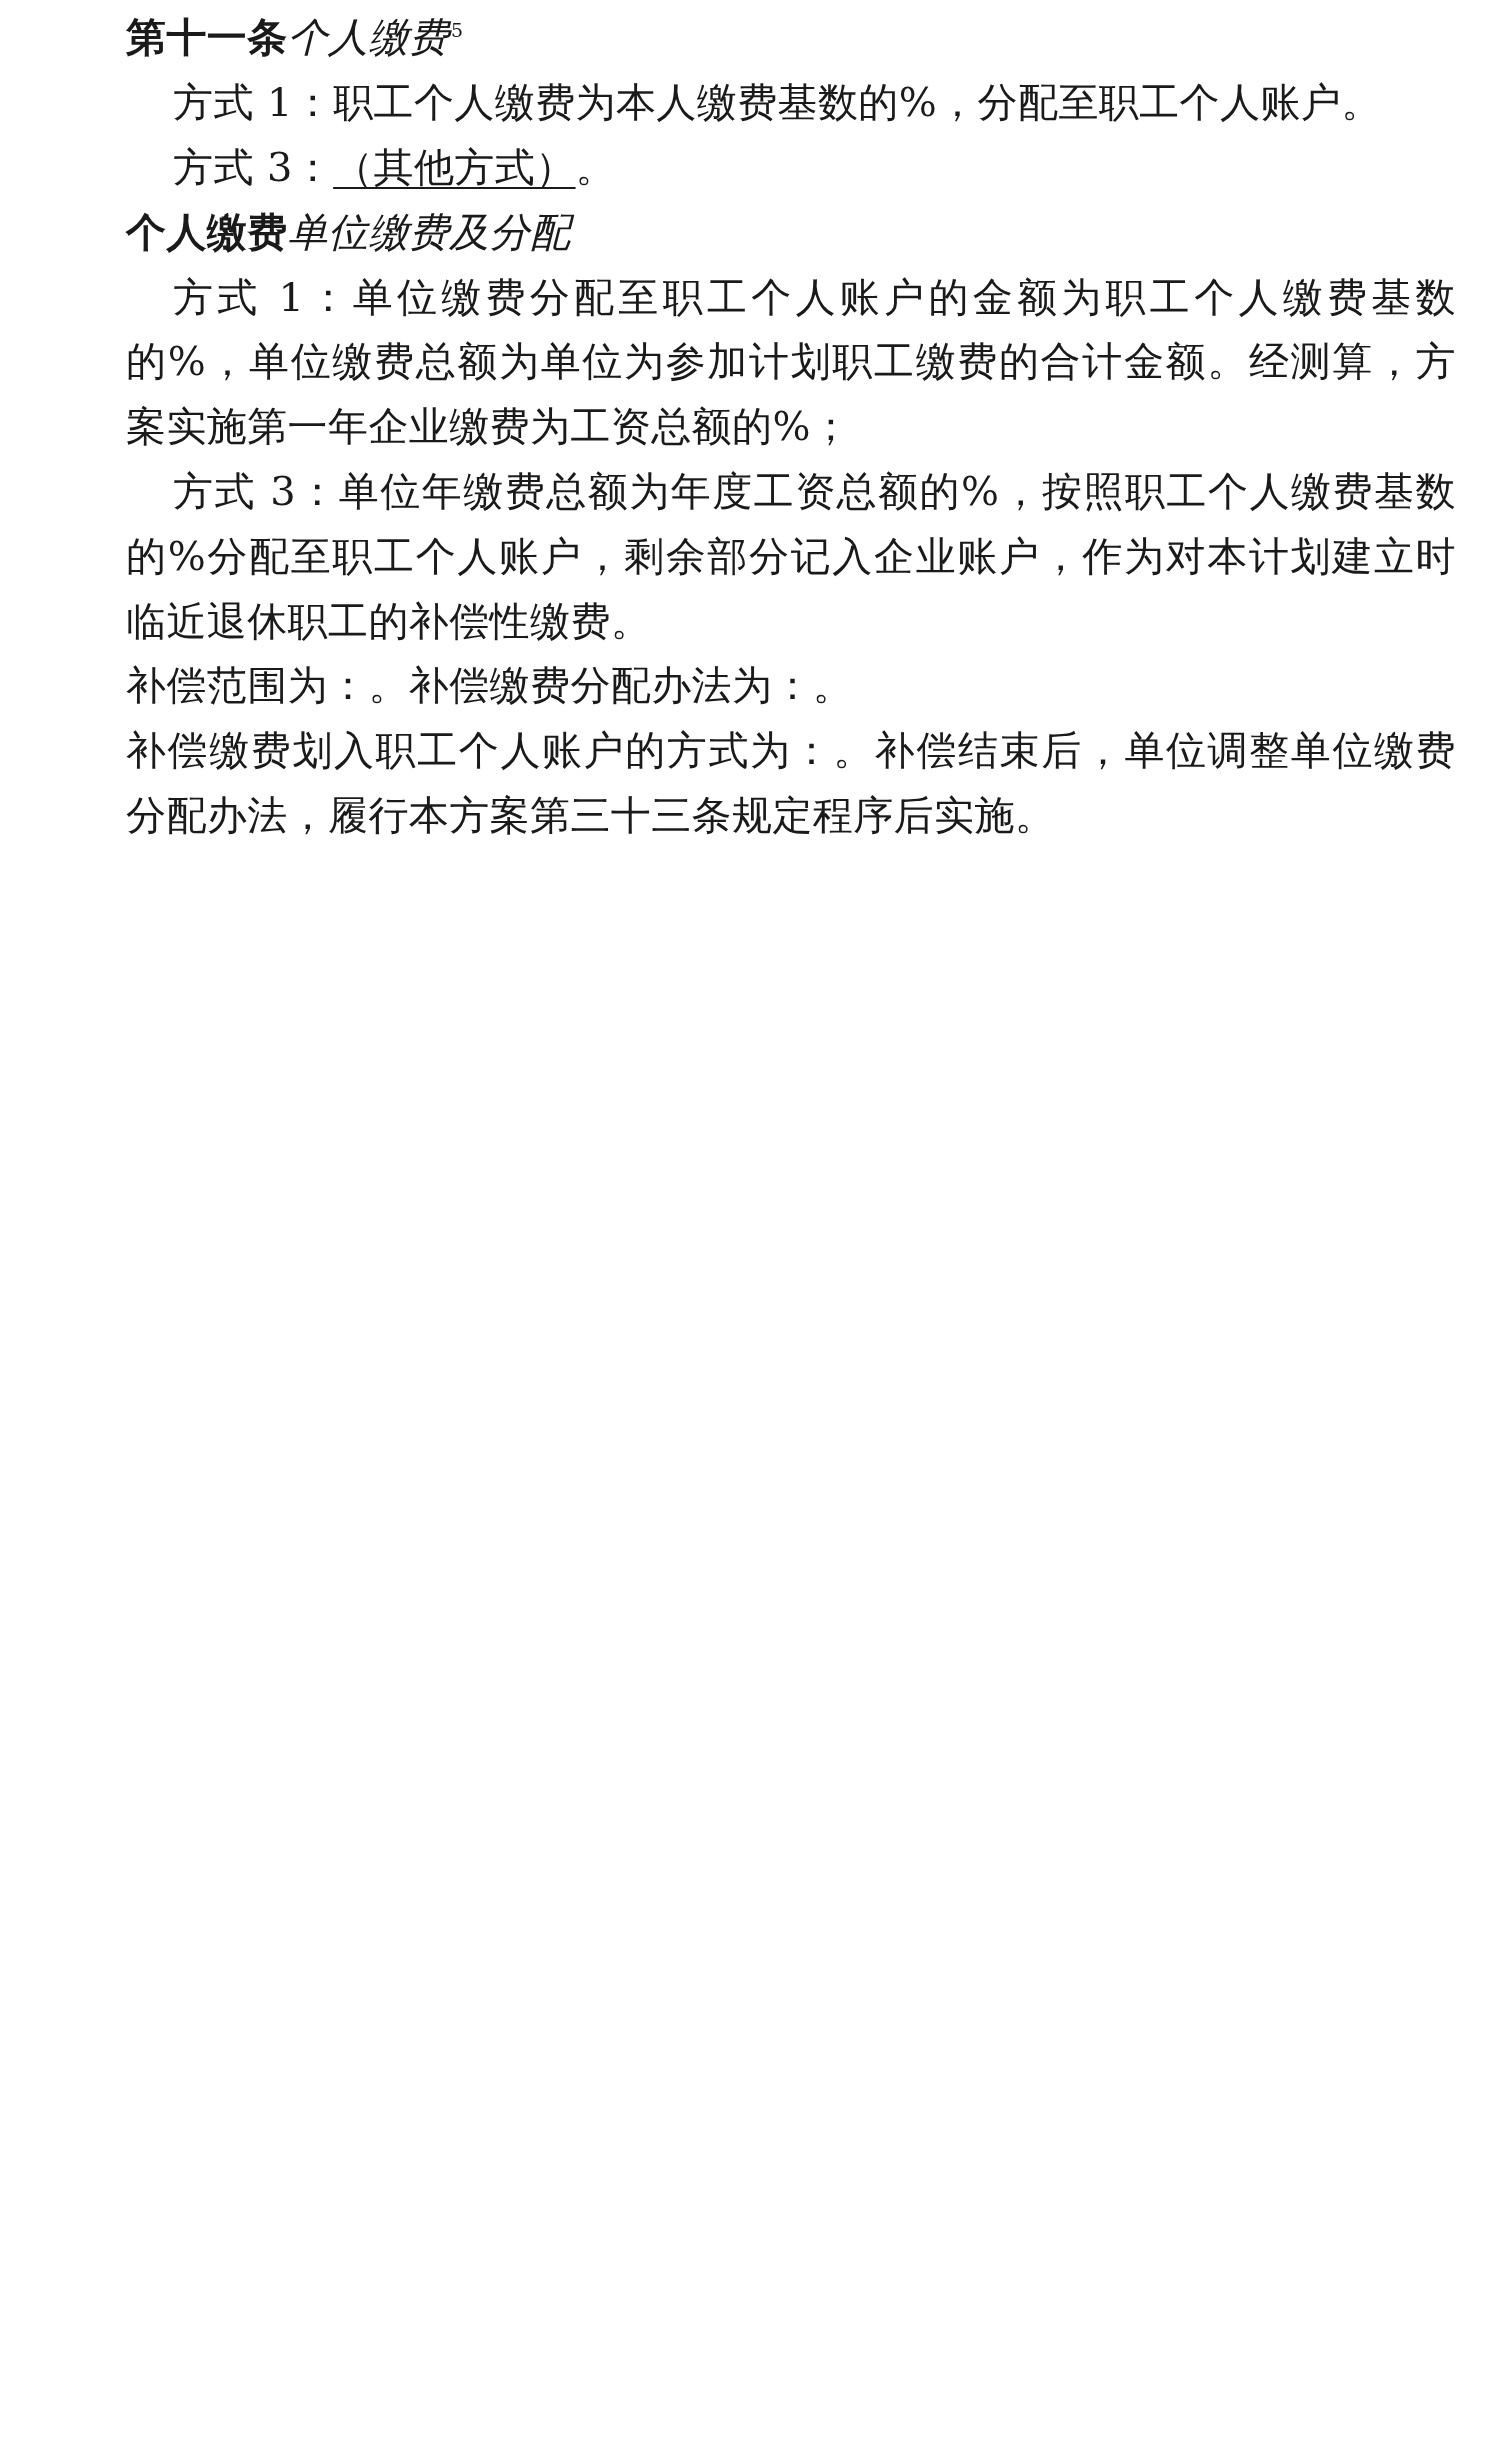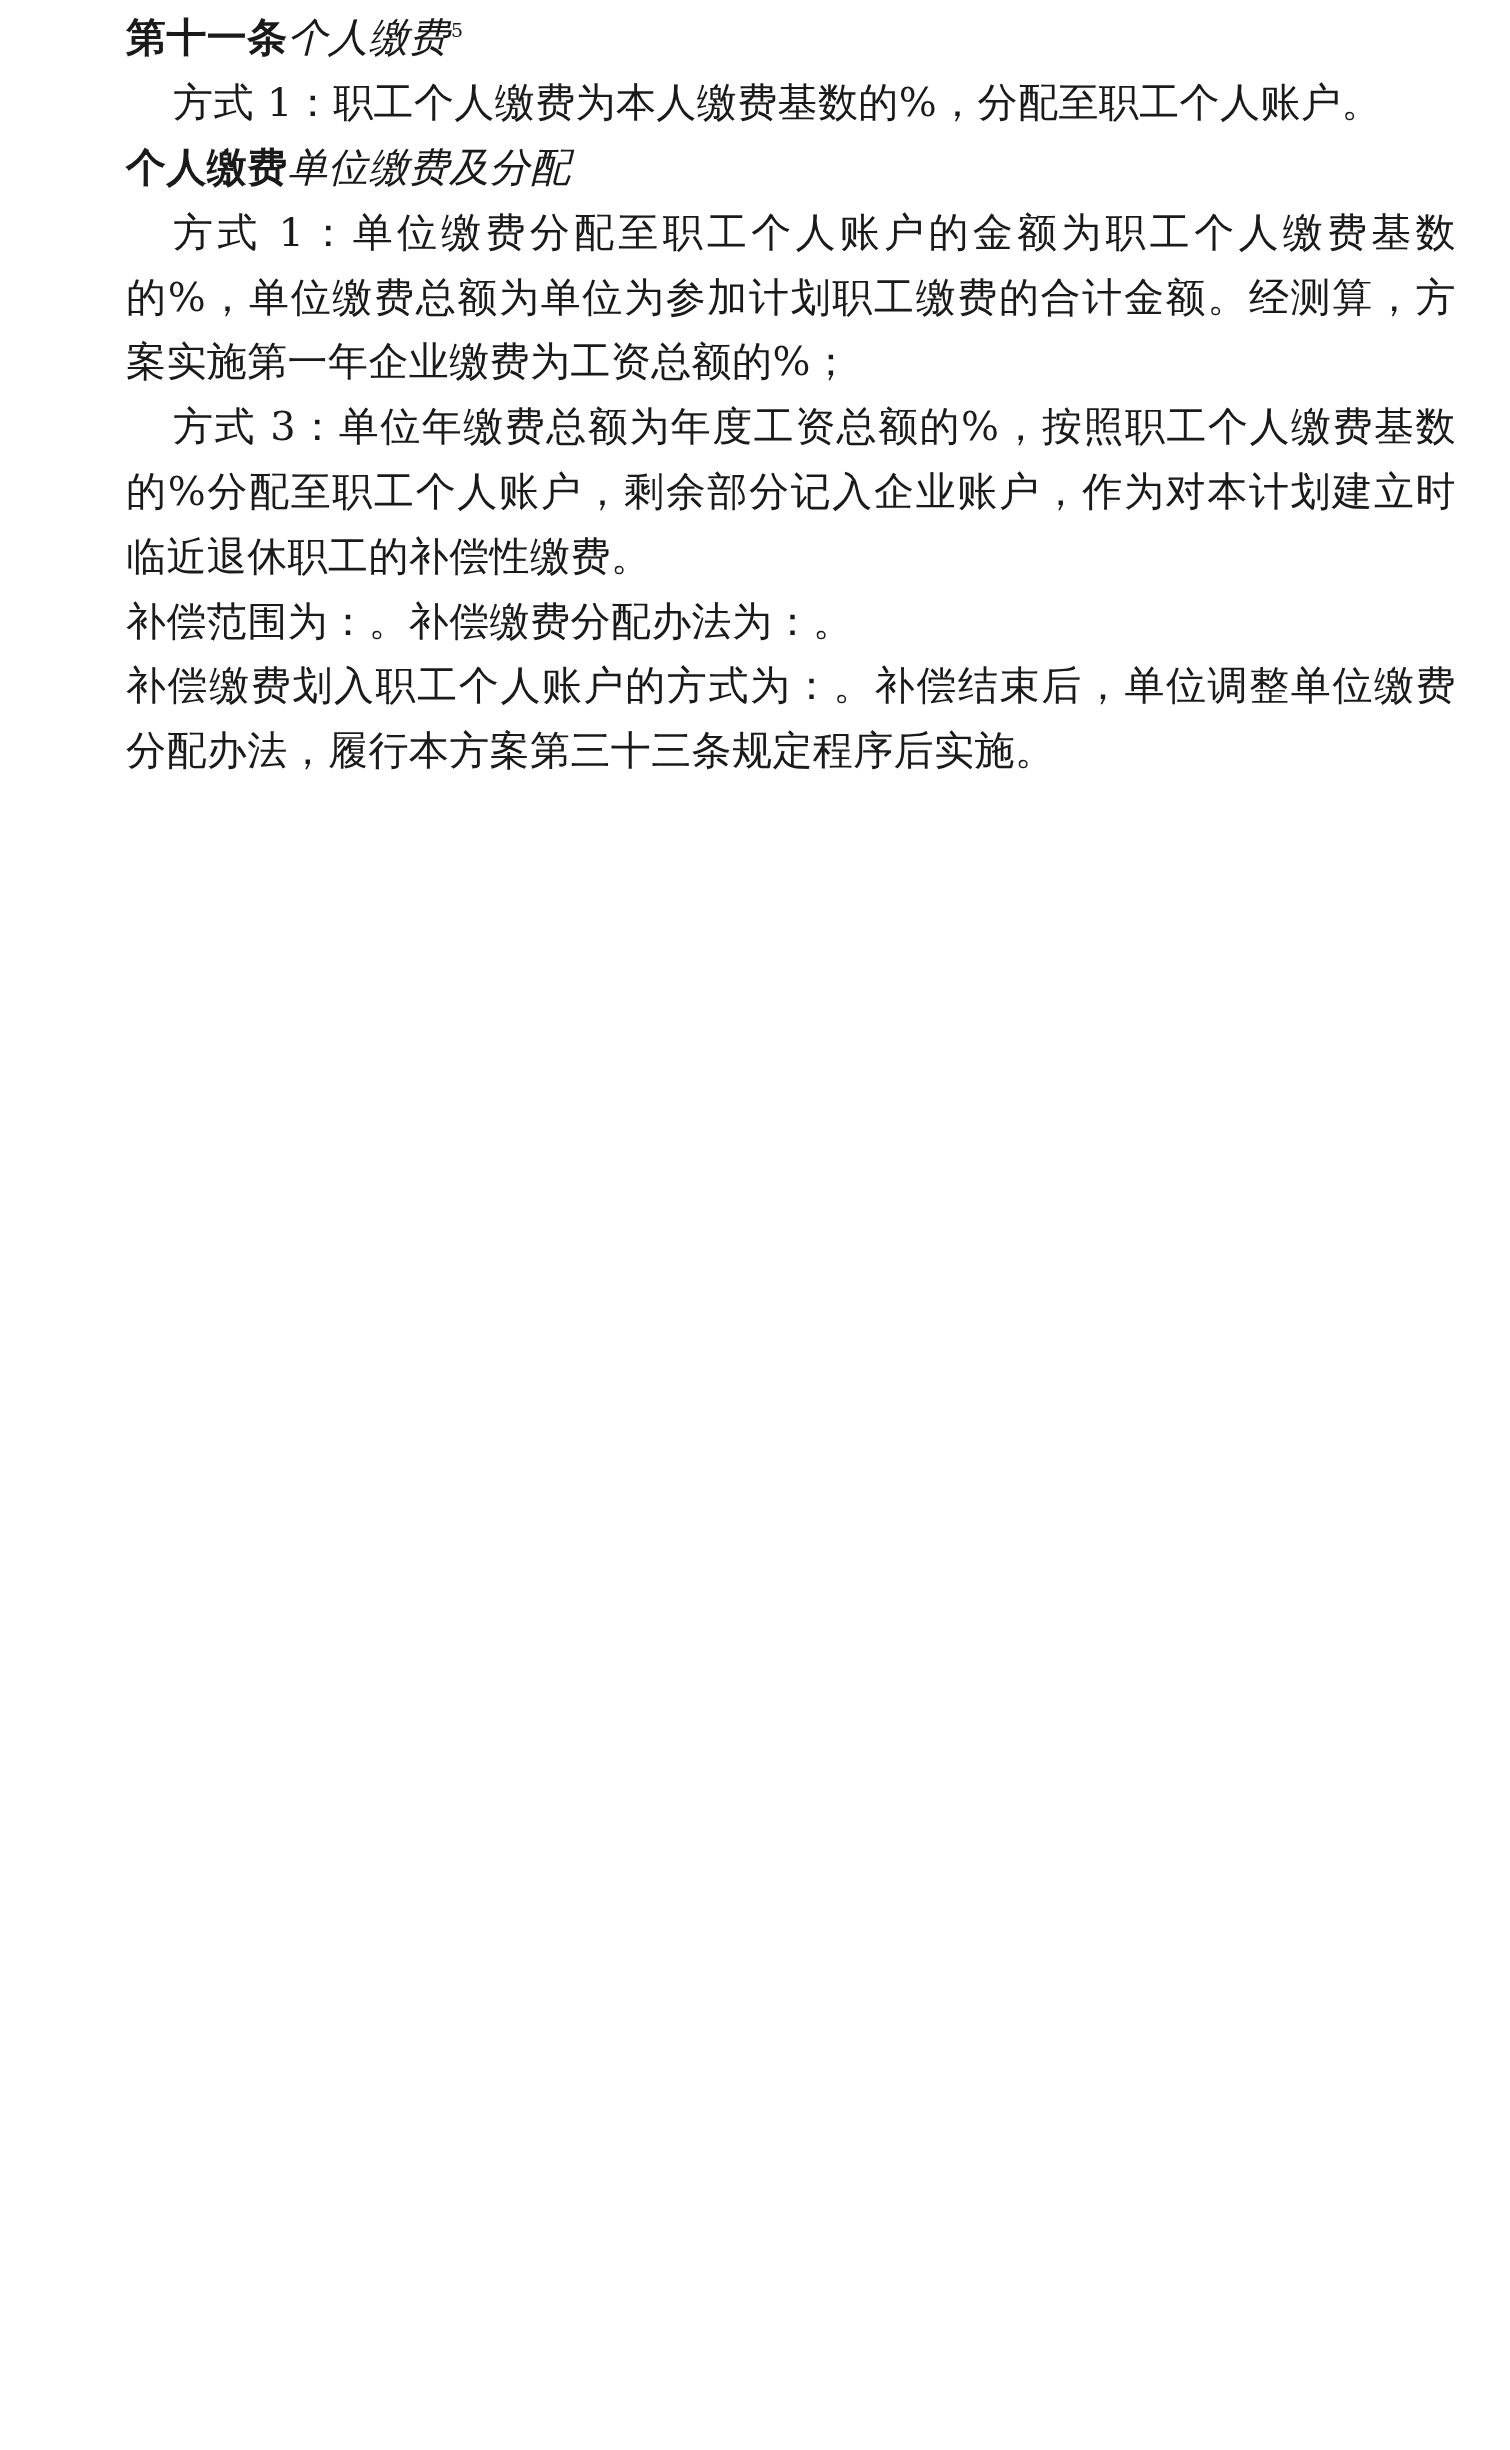--- a/index.html
+++ b/index.html
@@ -103,20 +103,23 @@
 
     <h2 class="heading">
       <span class="hd-num">第十一条</span><span class="hd-txt">个人缴费</span><sup class="fn">5</sup>
     </h2>
 
     <p class="para indent">
       <span>方式 1：</span><span>职工个人缴费为本人缴费基数的%，分配至职工个人账户。</span>
     </p>
 
 
+    <p class="para indent">
+      <span>方式 3：</span><span class="ul">（其他方式）</span><span>。</span>
+    </p>
 
     <h2 class="heading">
       <span class="hd-num">个人缴费</span><span class="hd-txt">单位缴费及分配</span>
     </h2>
 
     <p class="para indent">
       <span>方式 1：</span><span>单位缴费分配至职工个人账户的金额为职工个人缴费基数的%，单位缴费总额为单位为参加计划职工缴费的合计金额。经测算，方案实施第一年企业缴费为工资总额的%；</span>
     </p>
 
 

